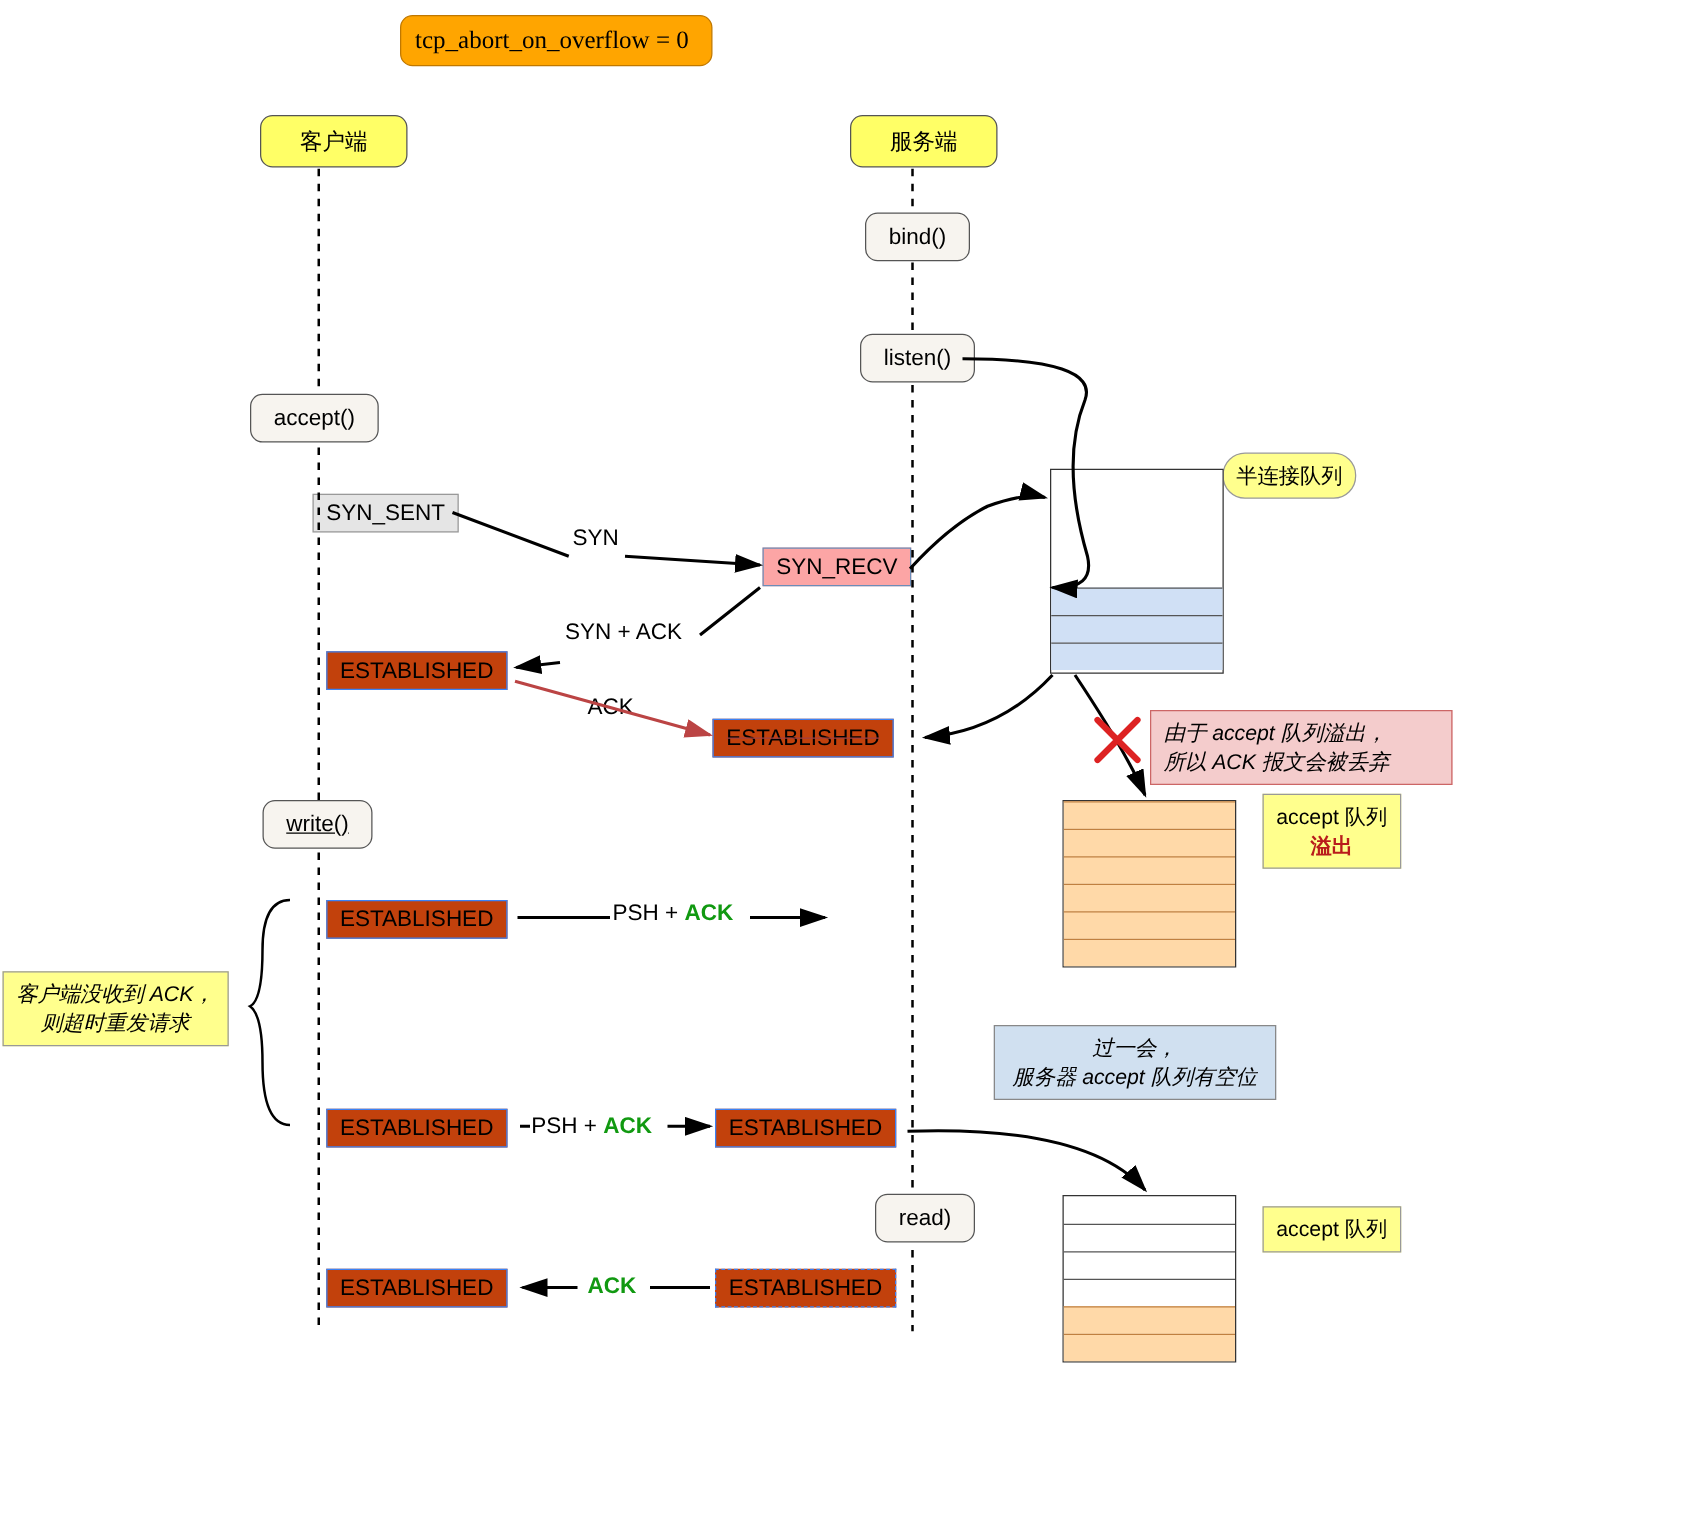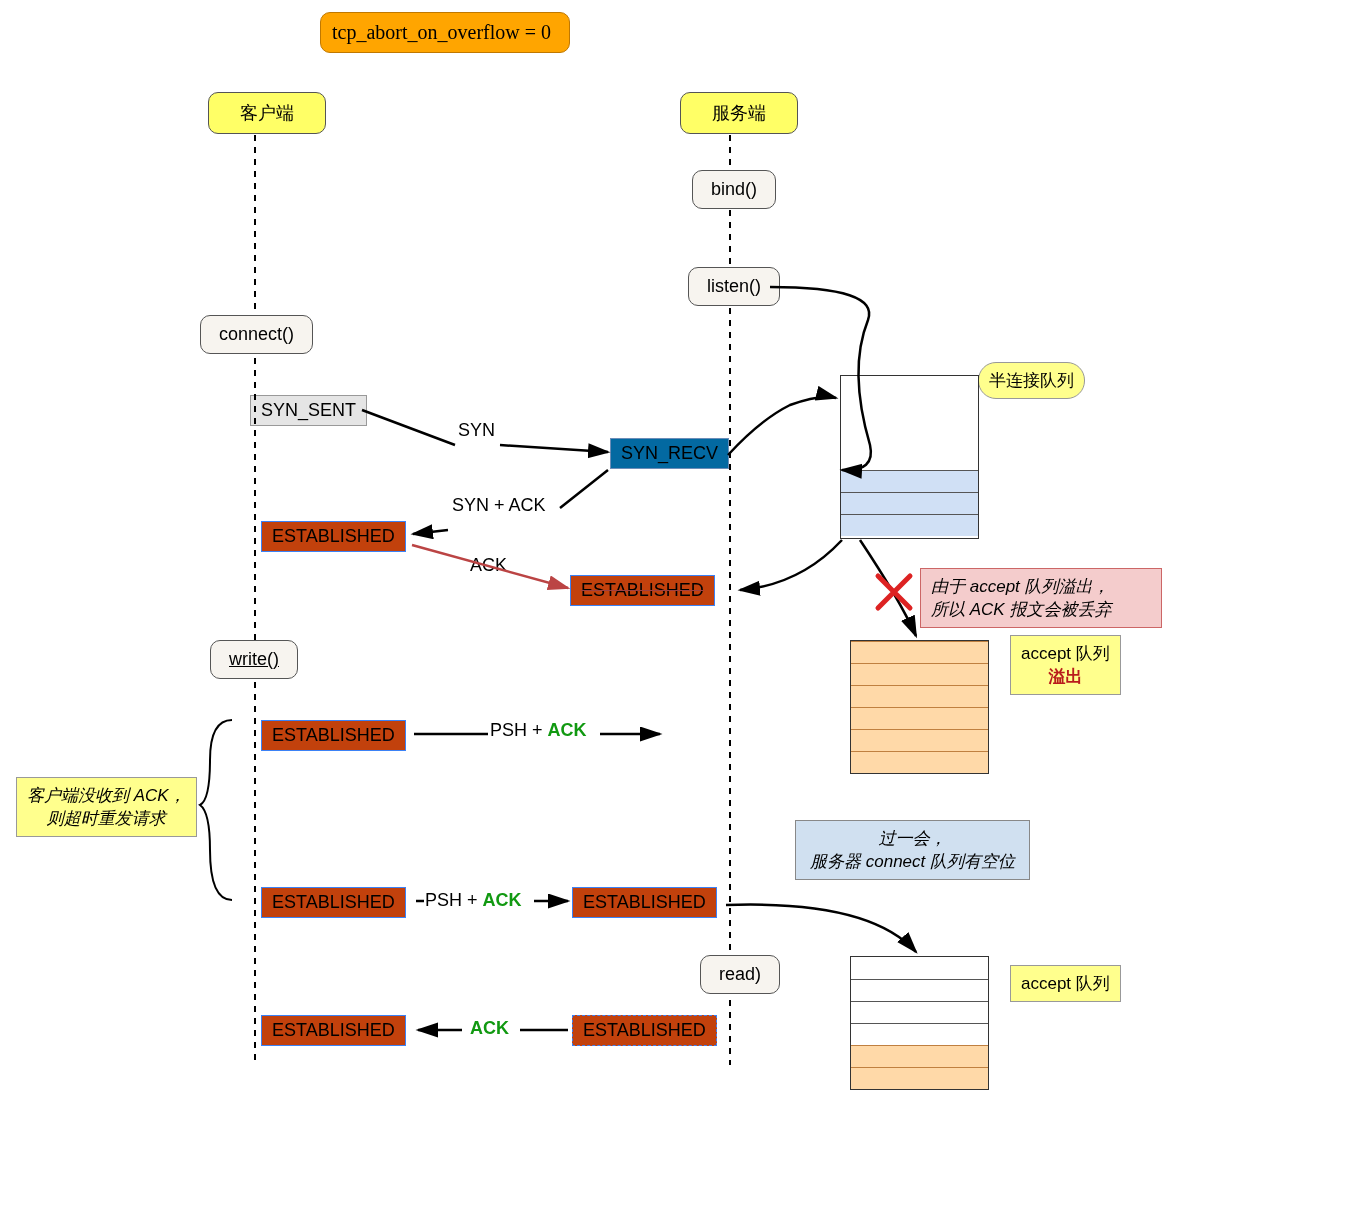--- a/index.html
+++ b/index.html
@@ -33,21 +33,21 @@
   }
   .state-yellow {
     position: absolute;
     background: #e5e5e5;
     border: 1px solid #999;
     padding: 4px 10px;
     font-size: 18px;
   }
   .state-blue {
     position: absolute;
-    background: #0369a1;
+    background: #fca5a5;
     border: 1px solid #6b8db8;
     padding: 4px 10px;
     font-size: 18px;
   }
   .state-green {
     position: absolute;
     background: #c2410c;
     border: 1px solid #3b82f6;
     padding: 4px 10px;
     font-size: 18px;
@@ -116,21 +116,21 @@
 <div class="canvas">
 
   <div class="box header-box" style="left:320px; top:12px;padding-left:11px;">tcp_abort_on_overflow = 0</div>
 
   <div class="box yellow-box" style="left:208px; top:92px; width:80px;">客户端</div>
   <div class="box yellow-box" style="left:680px; top:92px; width:80px;">服务端</div>
 
   <div class="box" style="left:692px; top:170px;">bind()</div>
   <div class="box" style="left:688px; top:267px;">listen()</div>
 
-  <div class="box" style="left:200px; top:315px;">connect()</div>
+  <div class="box" style="left:200px; top:315px;">accept()</div>
   <div class="box" style="left:210px; top:640px;text-decoration:underline;">write()</div>
   <div class="box" style="left:700px; top:955px;">read)</div>
 
   <div class="state-yellow" style="left:250px; top:395px;">SYN_SENT</div>
   <div class="state-blue" style="left:610px; top:438px;">SYN_RECV</div>
   <div class="state-green" style="left:261px; top:521px;">ESTABLISHED</div>
   <div class="state-green" style="left:570px; top:575px; text-decoration: line-through; text-decoration-color:#a04040;">ESTABLISHED</div>
 
   <div class="state-green" style="left:261px; top:720px;">ESTABLISHED</div>
 
@@ -157,28 +157,28 @@
   <div class="note-pink" style="left:920px; top:548px; width:220px;">
     <div>由于 accept 队列溢出，</div>
     <div>所以 ACK 报文会被丢弃</div>
   </div>
 
   <div class="note-yellow" style="left:1010px; top:635px;">
     <div>accept 队列</div>
     <div class="red-overflow">溢出</div>
   </div>
 
-  <div class="note-yellow" style="left:16px; top:777px; font-style:italic;">
+  <div class="note-yellow" style="left:2px; top:777px; font-style:italic;">
     <div>客户端没收到 ACK，</div>
     <div>则超时重发请求</div>
   </div>
 
   <div class="note-blue" style="left:795px; top:820px;">
     <div>过一会，</div>
-    <div>服务器 connect 队列有空位</div>
+    <div>服务器 accept 队列有空位</div>
   </div>
 
   <div class="note-yellow" style="left:1010px; top:965px;">accept 队列</div>
 
   <div class="queue" style="left:840px; top:375px; width:137px; height:162px;">
     <div class="slot first" style="height:94px;"></div>
     <div class="slot filled-blue"></div>
     <div class="slot filled-blue"></div>
     <div class="slot filled-blue"></div>
   </div>

